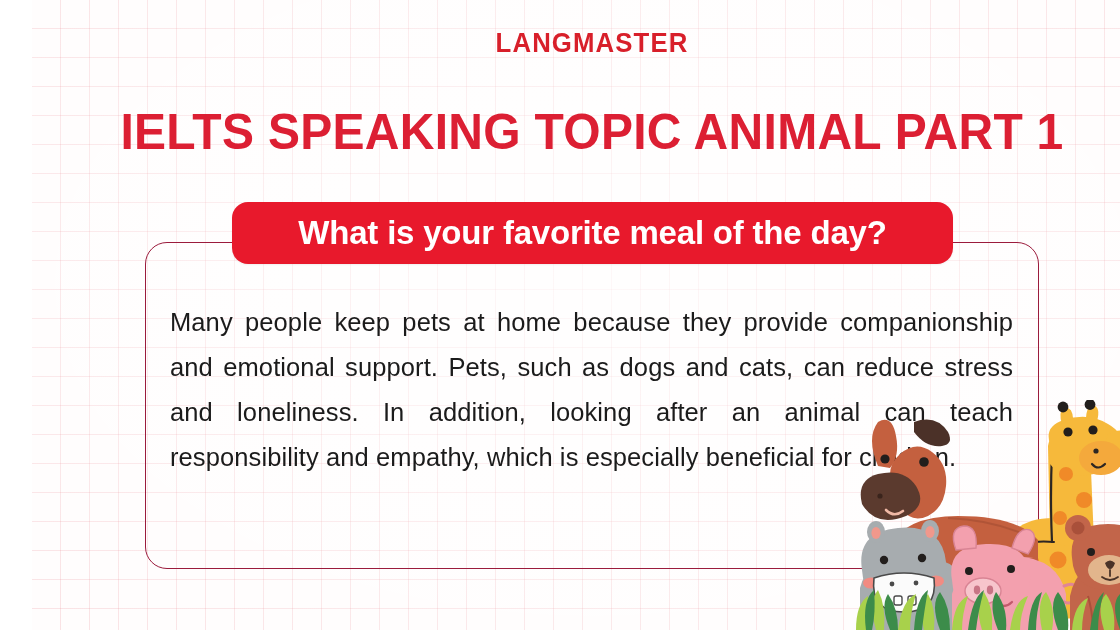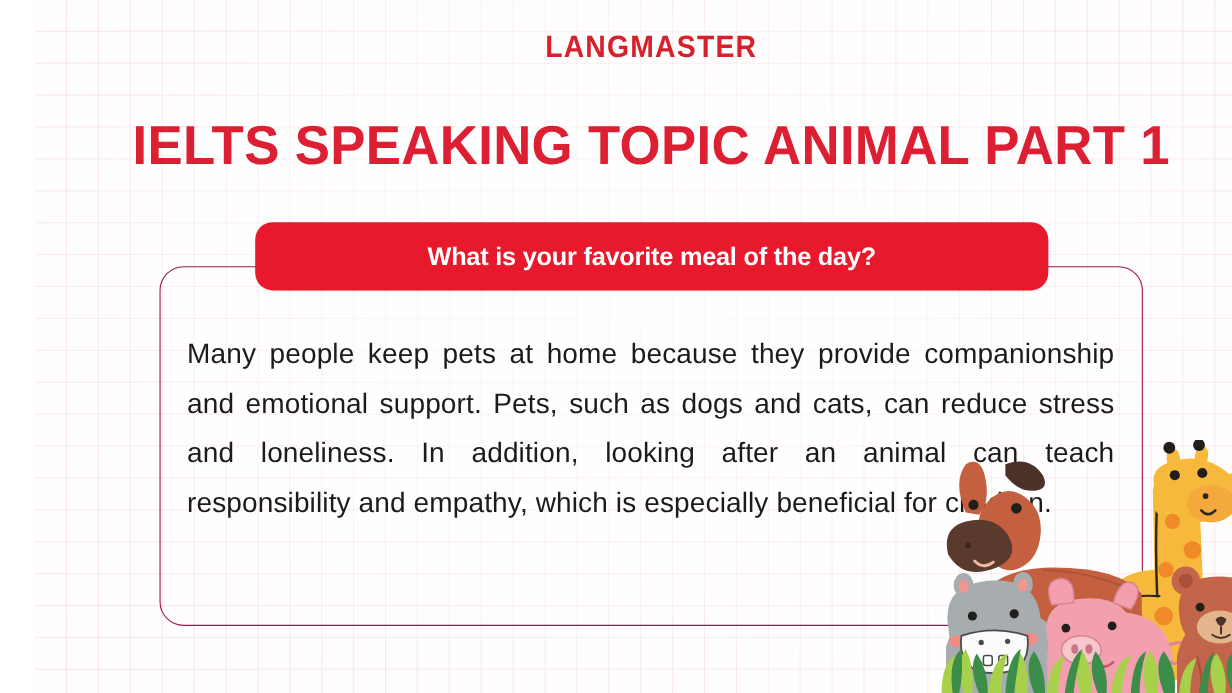--- a/index.html
+++ b/index.html
@@ -83,21 +83,21 @@
     display: flex;
     align-items: center;
     justify-content: center;
     z-index: 4;
     box-shadow: 0 1px 2px rgba(0,0,0,0.06);
   }
   .question-text {
     color: #ffffff;
     font-family: "Liberation Sans", sans-serif;
     font-weight: bold;
-    font-size: 23px;
+    font-size: 33px;
     letter-spacing: -0.2px;
     white-space: nowrap;
   }
 
   
   .answer-card {
     position: absolute;
     top: 242px;
     left: 113px;
     width: 894px;

